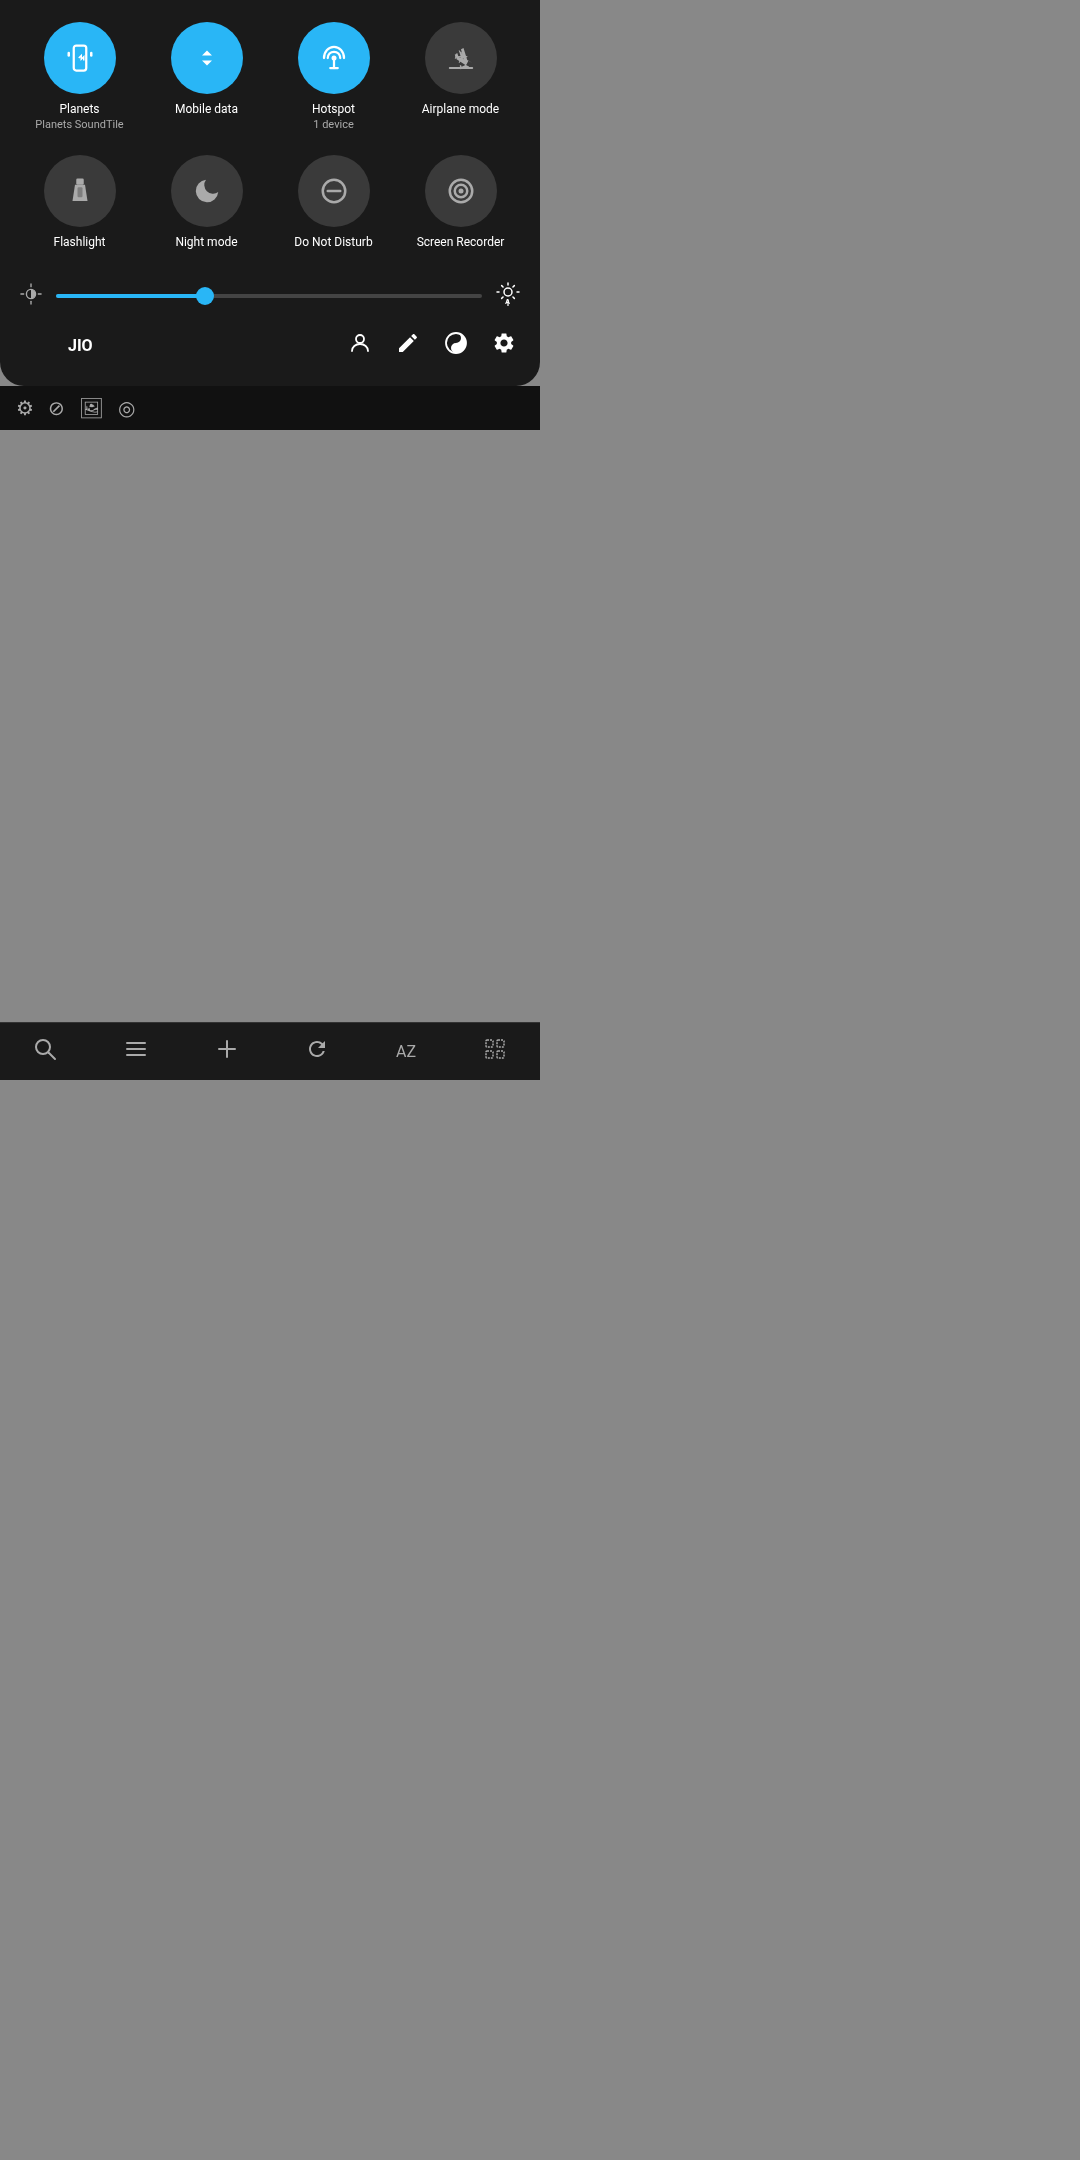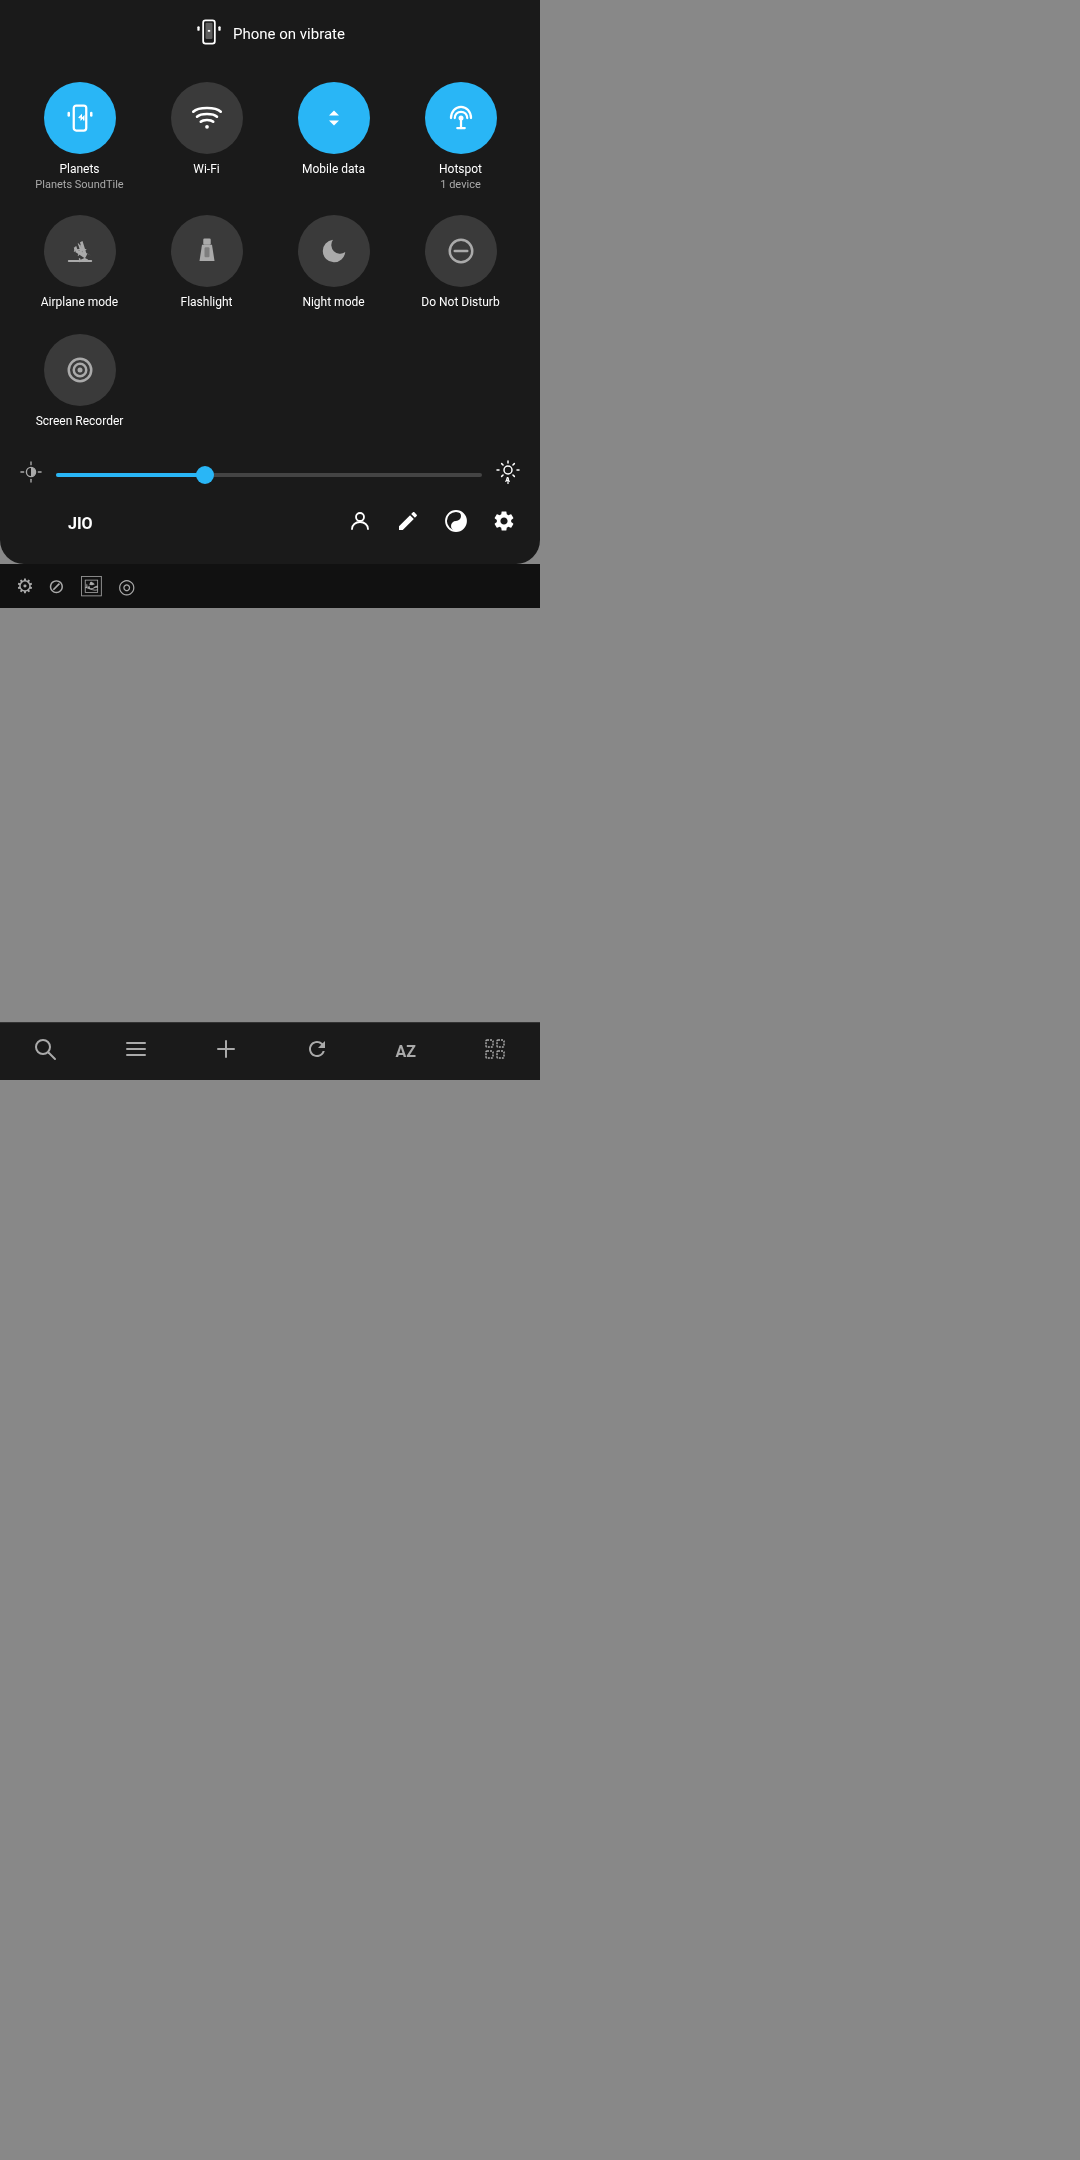--- a/index.html
+++ b/index.html
@@ -199,60 +199,36 @@
     .svg-icon {
       width: 28px;
       height: 28px;
     }
   </style>
 </head>
 <body>
 
 <div class="quick-settings-panel">
 
-  <div class="vibrate-bar">
-    <span>
-      <svg class="svg-icon" viewBox="0 0 24 24" fill="white">
-        <rect x="7" y="2" width="10" height="20" rx="2" fill="none" stroke="white" stroke-width="1.5"></rect>
-        <rect x="9" y="4" width="6" height="14" rx="1" fill="white" opacity="0.3"></rect>
-        <rect x="2" y="7" width="2" height="4" rx="1" fill="white"></rect>
-        <rect x="20" y="7" width="2" height="4" rx="1" fill="white"></rect>
-
-        <line x1="11" y1="11" x2="13" y2="11" stroke="white" stroke-width="1.5"></line>
-      </svg>
-    </span>
-    <span>Phone on vibrate</span>
-  </div>
 
   <div class="tiles-grid">
 
     <div class="tile">
       <div class="tile-circle active">
         <svg width="30" height="30" viewBox="0 0 24 24" fill="white">
           <rect x="7" y="2" width="10" height="20" rx="2" fill="none" stroke="white" stroke-width="1.8"></rect>
           <rect x="2" y="7" width="2" height="4" rx="1" fill="white"></rect>
           <rect x="20" y="7" width="2" height="4" rx="1" fill="white"></rect>
           <path d="M11 12 L13 10 L13 13 L15 11 L15 14" stroke="white" stroke-width="1.2" fill="none"></path>
         </svg>
       </div>
       <span class="tile-label">Planets</span>
       <span class="tile-sublabel">Planets SoundTile</span>
     </div>
 
-    <div class="tile">
-      <div class="tile-circle inactive">
-        <svg width="30" height="30" viewBox="0 0 24 24" fill="white">
-          <path d="M1 7 C5 3 19 3 23 7" stroke="white" stroke-width="2" fill="none" stroke-linecap="round"></path>
-          <path d="M4 11 C7 8 17 8 20 11" stroke="white" stroke-width="2" fill="none" stroke-linecap="round"></path>
-          <path d="M7 15 C9 13 15 13 17 15" stroke="white" stroke-width="2" fill="none" stroke-linecap="round"></path>
-          <circle cx="12" cy="19" r="1.5" fill="white"></circle>
-        </svg>
-      </div>
-      <span class="tile-label">Wi-Fi</span>
-    </div>
 
     <div class="tile">
       <div class="tile-circle active">
         <svg width="30" height="30" viewBox="0 0 24 24" fill="white">
           <path d="M12 6 L8 10 H16 Z" fill="white"></path>
           <path d="M12 18 L8 14 H16 Z" fill="white"></path>
         </svg>
       </div>
       <span class="tile-label">Mobile data</span>
     </div>
@@ -424,21 +400,21 @@
     <svg width="24" height="24" viewBox="0 0 24 24">
       <line x1="12" y1="4" x2="12" y2="20" stroke="#aaa" stroke-width="2" stroke-linecap="round"></line>
       <line x1="4" y1="12" x2="20" y2="12" stroke="#aaa" stroke-width="2" stroke-linecap="round"></line>
     </svg>
   </span>
   <span class="taskbar-icon">
     <svg width="24" height="24" viewBox="0 0 24 24">
       <path d="M17.65 6.35A7.958 7.958 0 0 0 12 4c-4.42 0-7.99 3.58-7.99 8s3.57 8 7.99 8c3.73 0 6.84-2.55 7.73-6h-2.08A5.99 5.99 0 0 1 12 18c-3.31 0-6-2.69-6-6s2.69-6 6-6c1.66 0 3.14.69 4.22 1.78L13 11h7V4l-2.35 2.35z" fill="#aaa"></path>
     </svg>
   </span>
-  <span class="taskbar-icon" style="color:#aaa;font-size:16px;font-weight:bold;">AZ</span>
+  <span class="taskbar-icon" style="color:#aaa;font-size:16px;font-weight:normal;">AZ</span>
   <span class="taskbar-icon">
     <svg width="24" height="24" viewBox="0 0 24 24">
       <rect x="3" y="3" width="7" height="7" rx="1" fill="none" stroke="#aaa" stroke-width="1.5" stroke-dasharray="2,1"></rect>
       <rect x="14" y="3" width="7" height="7" rx="1" fill="none" stroke="#aaa" stroke-width="1.5" stroke-dasharray="2,1"></rect>
       <rect x="3" y="14" width="7" height="7" rx="1" fill="none" stroke="#aaa" stroke-width="1.5" stroke-dasharray="2,1"></rect>
       <rect x="14" y="14" width="7" height="7" rx="1" fill="none" stroke="#aaa" stroke-width="1.5" stroke-dasharray="2,1"></rect>
     </svg>
   </span>
 </div>
 

